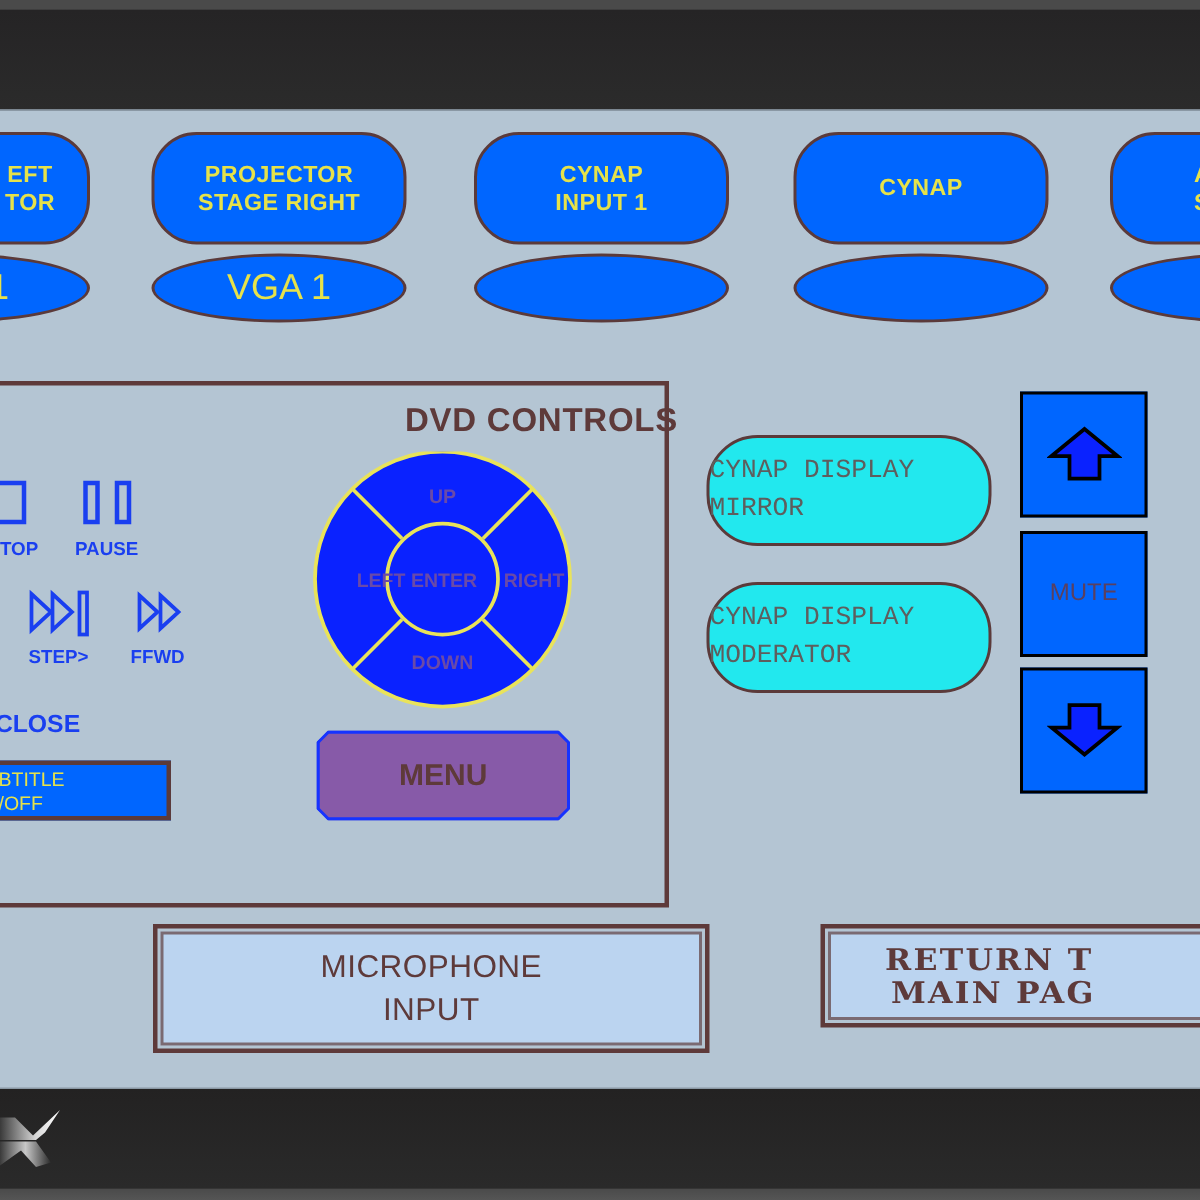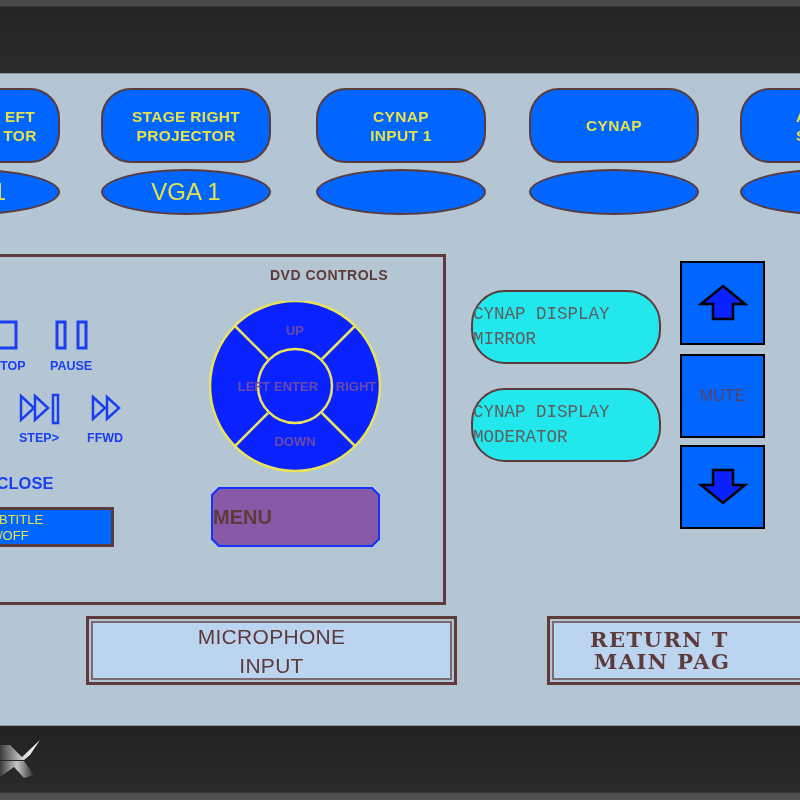--- a/index.html
+++ b/index.html
@@ -21,38 +21,38 @@
     text-align: center; line-height: 19px; display: flex; flex-direction: column;
     justify-content: center; letter-spacing: 0.3px; }
   .src-status { position: absolute; background: #0066ff; border: 2px solid #5b3a3a;
     border-radius: 50% / 50%; color: #e6e24a; font-size: 24px; text-align: center;
     line-height: 42px; }
 
   
   .dvd-box { position: absolute; left: -6px; top: 180px; width: 452px; height: 351px;
     border: 3px solid #5e3a3a; }
   .dvd-title { position: absolute; left: 270px; top: 193px; color: #5e3a3a;
-    font-weight: bold; font-size: 14px; letter-spacing: 0.5px; }
+    font-weight: bold; font-size: 22px; letter-spacing: 0.5px; }
 
   .trans-icon { position: absolute; }
   .trans-label { position: absolute; color: #1a3ff0; font-weight: bold; font-size: 12.5px; }
   .eject-label { position: absolute; color: #1a3ff0; font-weight: bold; font-size: 16.5px; }
   .subtitle-btn { position: absolute; left: -4px; top: 433px; width: 118px; height: 40px;
     background: #0066ff; border: 3px solid #5b3a3a; color: #e6e24a; font-size: 13px;
     line-height: 16px; padding-top: 2px; }
   .subtitle-btn span { display: block; }
 
   .dpad { position: absolute; left: 208px; top: 227px; width: 174px; height: 174px; }
   .dpad-label { position: absolute; color: #6a4aa8; font-weight: bold; font-size: 13px;
     text-align: center; }
 
   .menu-btn { position: absolute; left: 211px; top: 413px; width: 169px; height: 60px;
     background: #875aa8; border: 2px solid #1633ff;
     clip-path: polygon(8px 0, calc(100% - 8px) 0, 100% 8px, 100% calc(100% - 8px), calc(100% - 8px) 100%, 8px 100%, 0 calc(100% - 8px), 0 8px);
-    color: #5e3a3a; font-weight: bold; font-size: 20px; text-align: left; line-height: 56px; }
+    color: #5e3a3a; font-weight: bold; font-size: 20px; text-align: center; line-height: 56px; }
   .menu-border { position: absolute; left: 211px; top: 413px; width: 169px; height: 60px; pointer-events: none; }
 
   .cynap-btn { position: absolute; left: 471px; width: 190px; height: 74px;
     background: #22e8ee; border: 2px solid #5b3a3a; border-radius: 34px;
     color: #5e5e5e; font-family: "Liberation Mono", monospace; font-size: 17.5px;
     text-align: left; line-height: 25px; display: flex; flex-direction: column; justify-content: center; }
 
   .vol-btn { position: absolute; left: 680px; width: 85px; height: 84px;
     background: #0066ff; border: 2px solid #000000; display: flex; align-items: center; justify-content: center; }
   .vol-btn .mute { color: #5a4060; font-size: 16px; }
@@ -71,22 +71,22 @@
 
 <div class="panel">
 
   <div class="src" style="left:-120px; top:14px; width:180px; height:75px;">
     <span style="padding-left:100px;">EFT</span>
     <span style="padding-left:100px;">TOR</span>
   </div>
   <div class="src-status" style="left:-120px; top:95px; width:180px; height:46px; text-align:right; padding-right:52px;">1</div>
 
   <div class="src" style="left:101px; top:14px; width:170px; height:75px;">
+    <span>PROJECTOR</span>
     <span>STAGE RIGHT</span>
-    <span>PROJECTOR</span>
   </div>
   <div class="src-status" style="left:101px; top:95px; width:170px; height:46px;">VGA 1</div>
 
   <div class="src" style="left:316px; top:14px; width:170px; height:75px;">
     <span>CYNAP</span>
     <span>INPUT 1</span>
   </div>
   <div class="src-status" style="left:316px; top:95px; width:170px; height:46px;"></div>
 
   <div class="src" style="left:529px; top:14px; width:170px; height:75px;">
@@ -169,21 +169,21 @@
   </div>
   <div class="vol-btn" style="top:280px;">
     <span class="mute">MUTE</span>
   </div>
   <div class="vol-btn" style="top:371px;">
     <svg width="50" height="40" viewBox="0 0 50 40">
       <polygon points="15,3 35,3 35,18 47,18 25,36 3,18 15,18" fill="#0a22ff" stroke="#000" stroke-width="2.5" stroke-linejoin="miter"></polygon>
     </svg>
   </div>
 
-  <div class="framed" style="left:86px; top:542px; width:371px; height:69px;">
+  <div class="framed" style="left:102px; top:542px; width:371px; height:86px;">
     <div class="inner">
       <span class="mic-text">MICROPHONE</span>
       <span class="mic-text">INPUT</span>
     </div>
   </div>
 
   <div class="framed" style="left:547px; top:542px; width:300px; height:69px;">
     <div class="inner" style="align-items:flex-start; padding-left:36px;">
       <span class="return-text">RETURN T</span>
       <span class="return-text" style="padding-left:4px;">MAIN PAG</span>

